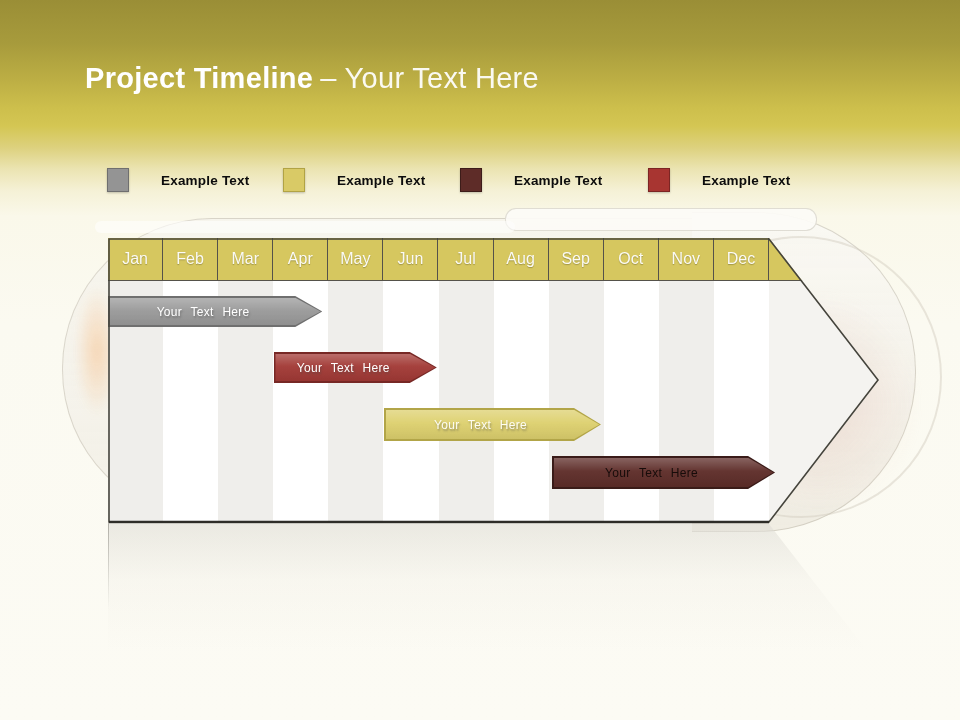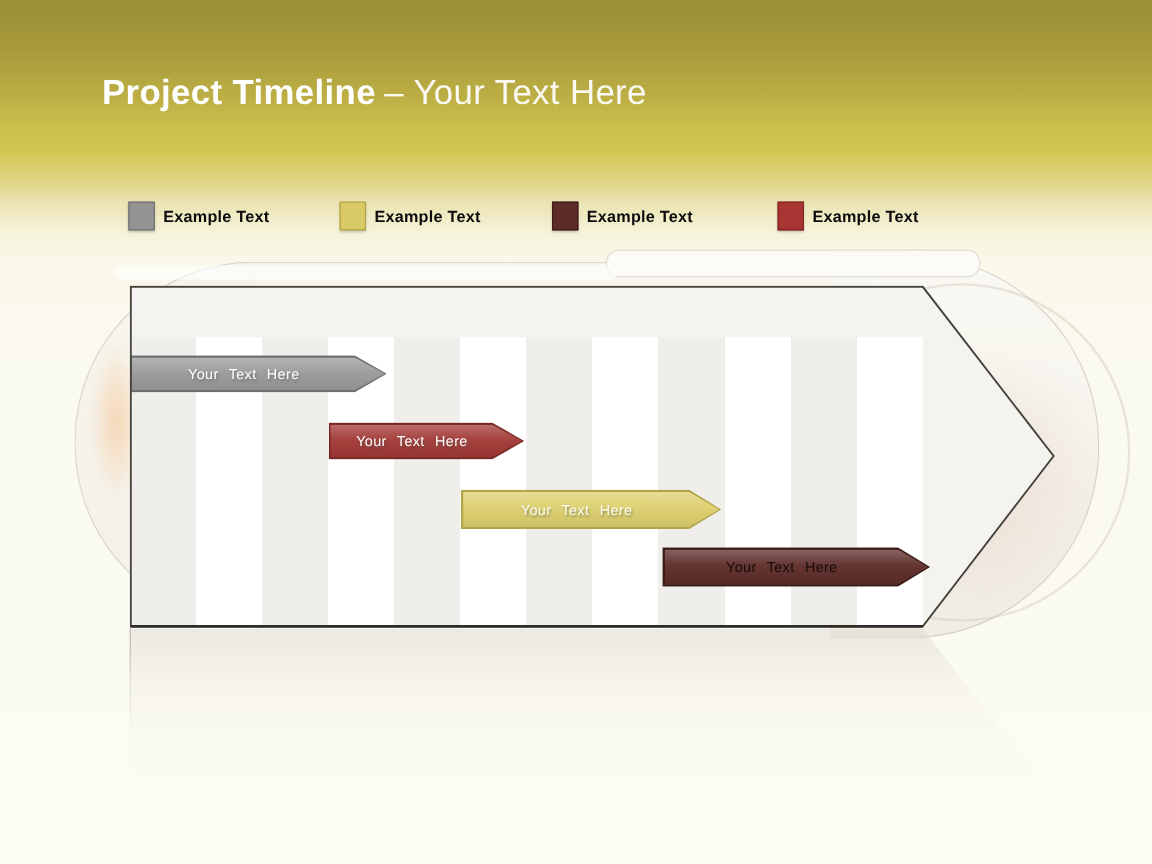--- a/index.html
+++ b/index.html
@@ -8,21 +8,21 @@
     font-family:"Liberation Sans", sans-serif;
     background:linear-gradient(180deg,
       #9a8e36 0%, #a79b3c 6%, #bcae44 11%, #cdbf4c 15%, #d4c653 17.5%,
       #ddd17e 20.5%, #ebe4b2 23.5%, #f5f1d6 26.5%, #faf8ea 30%, #fbfaf1 45%, #fcfbf4 100%);
   }
   
   .title{position:absolute; left:66px; top:62px; font-size:29px; letter-spacing:.3px; white-space:nowrap;margin-left:19px;}
   .title-bold{font-weight:700; color:#ffffff;}
   .title-light{font-weight:400; color:rgba(255,255,255,.93); padding-left:7px;}
   
-  .legend-item{position:absolute; top:168px; display:flex; align-items:center; gap:7px;}
+  .legend-item{position:absolute; top:168px; display:flex; align-items:center; gap:32px;}
   .li1{left:107px}.li2{left:283px}.li3{left:460px}.li4{left:648px}
   .legend-swatch{width:20px; height:22px; border:1px solid #555; box-shadow:0 1px 2px rgba(0,0,0,.22);}
   .legend-label{font-size:13.5px; font-weight:700; color:#0c0c0c; letter-spacing:.2px;}
   
   .capsule{position:absolute; inset:0; opacity:.9; pointer-events:none;}
   .cap-body{position:absolute; left:62px; top:218px; width:665px; height:300px;
     border-radius:150px 0 0 150px; border:1px solid rgba(178,172,155,.45); border-right:none;
     background:linear-gradient(180deg, rgba(246,244,238,.9), rgba(240,237,228,.8));}
   .cap-end{position:absolute; left:692px; top:212px; width:223px; height:318px;
     border-radius:0 159px 159px 0; border:1px solid rgba(178,172,155,.5); border-left:none;
@@ -104,20 +104,34 @@
     <div class="cap-highlight"></div>
     <div class="cap-highlight2"></div>
   </div>
 
   <div class="reflection"></div>
   <div class="reflection-edge"></div>
 
   <div class="chart">
     <div class="chart-clip">
       <div class="stripes"></div>
+      <div class="month-row" id="month-row">
+          <div class="month-cell">Jan</div>
+          <div class="month-cell">Feb</div>
+          <div class="month-cell">Mar</div>
+          <div class="month-cell">Apr</div>
+          <div class="month-cell">May</div>
+          <div class="month-cell">Jun</div>
+          <div class="month-cell">Jul</div>
+          <div class="month-cell">Aug</div>
+          <div class="month-cell">Sep</div>
+          <div class="month-cell">Oct</div>
+          <div class="month-cell">Nov</div>
+          <div class="month-cell">Dec</div>
+        </div>
 
       <div class="bar bar1" style="left: 0px; width: 214.273px; --bc: #6f6f6f; --fc: #9a9a9a;">
         <div class="bar-inner">
           <span class="bar-label" style="color: rgb(255, 255, 255);">Your Text Here</span>
         </div>
       </div>
       <div class="bar bar2" style="left: 165.8px; width: 163.046px; --bc: #772825; --fc: #a23a36;">
         <div class="bar-inner">
           <span class="bar-label" style="color: rgb(255, 255, 255);">Your Text Here</span>
         </div>

